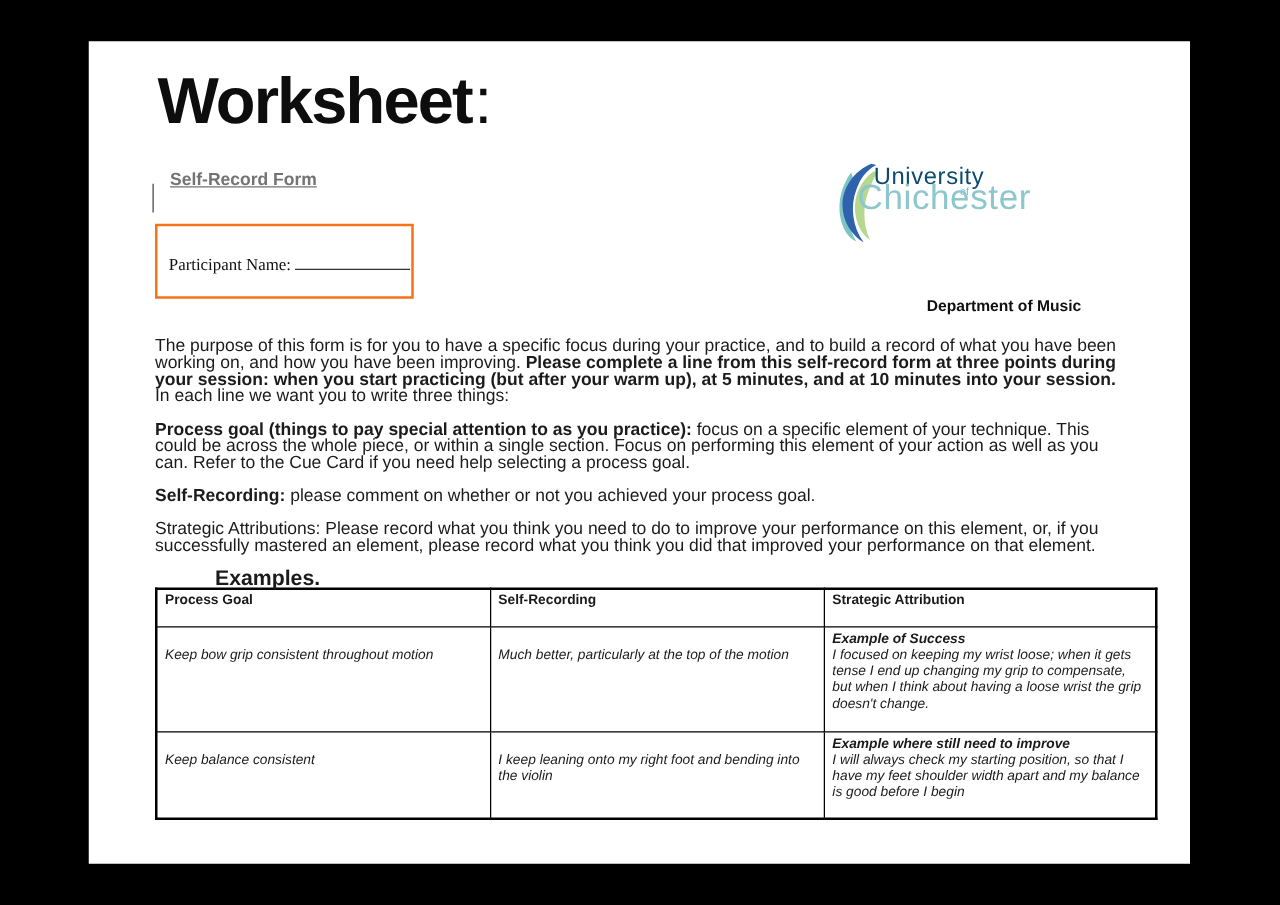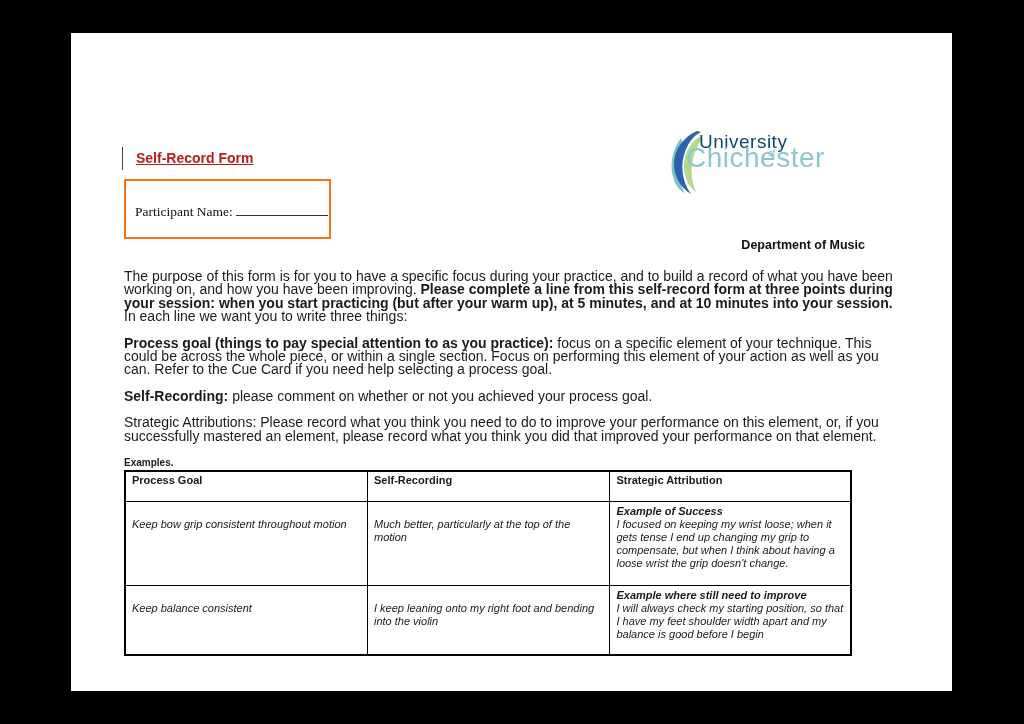--- a/index.html
+++ b/index.html
@@ -25,25 +25,25 @@
     letter-spacing: -1.5px;
     color: #0d0d0d;
     white-space: nowrap;
   }
   .slide-title .word { font-weight: 700; }
   .slide-title .colon { font-weight: 400; margin-left: 2px; }
 
   
   .form-heading {
     position: absolute;
-    left: 53px; top: 117px;
+    left: 53px; top: 102px;
     font-size: 14px;
     font-weight: 700;
     text-decoration: underline;
-    color: #b91c1c;
+    color: #737373;
     padding-left: 12px;
   }
   .cursor-artifact {
     position: absolute;
     left: 51px; top: 114px;
     width: 1px; height: 23px;
     background: #444;
   }
 
   
@@ -103,29 +103,30 @@
     left: 53px; top: 237px;
     width: 783px;
   }
   .content p {
     font-size: 14px;
     line-height: 13.4px;
     color: #1b1b1b;
     margin-bottom: 13px;
   }
   .examples-label {
-    font-size: 10px;
+    font-size: 17px;
     font-weight: 700;
     line-height: 13px;
     margin-bottom: 1px;
+    margin-left: 48px;
   }
 
   
   table.examples {
-    width: 728px;
+    width: 802px;
     border-collapse: collapse;
     table-layout: fixed;
     border: 2px solid #000;
   }
   table.examples th, table.examples td {
     border: 1px solid #000;
     vertical-align: top;
     font-size: 11px;
     line-height: 13.2px;
     text-align: left;
@@ -140,20 +141,21 @@
   td.cell-sa { padding: 3px 6px 4px 6px; }
   tr.row-1 td { height: 84px; }
   tr.row-2 td { height: 70px; }
   .sa-title { font-weight: 700; font-style: italic; }
 </style>
 </head>
 <body>
 
 <div class="page">
 
+  <h1 class="slide-title"><span class="word">Worksheet</span><span class="colon">:</span></h1>
 
   <div class="cursor-artifact"></div>
   <div class="form-heading">Self-Record Form</div>
 
   <div class="participant-box">
     <div class="participant-line">
       <span>Participant Name:</span>
       <span class="participant-blank"></span>
     </div>
   </div>

